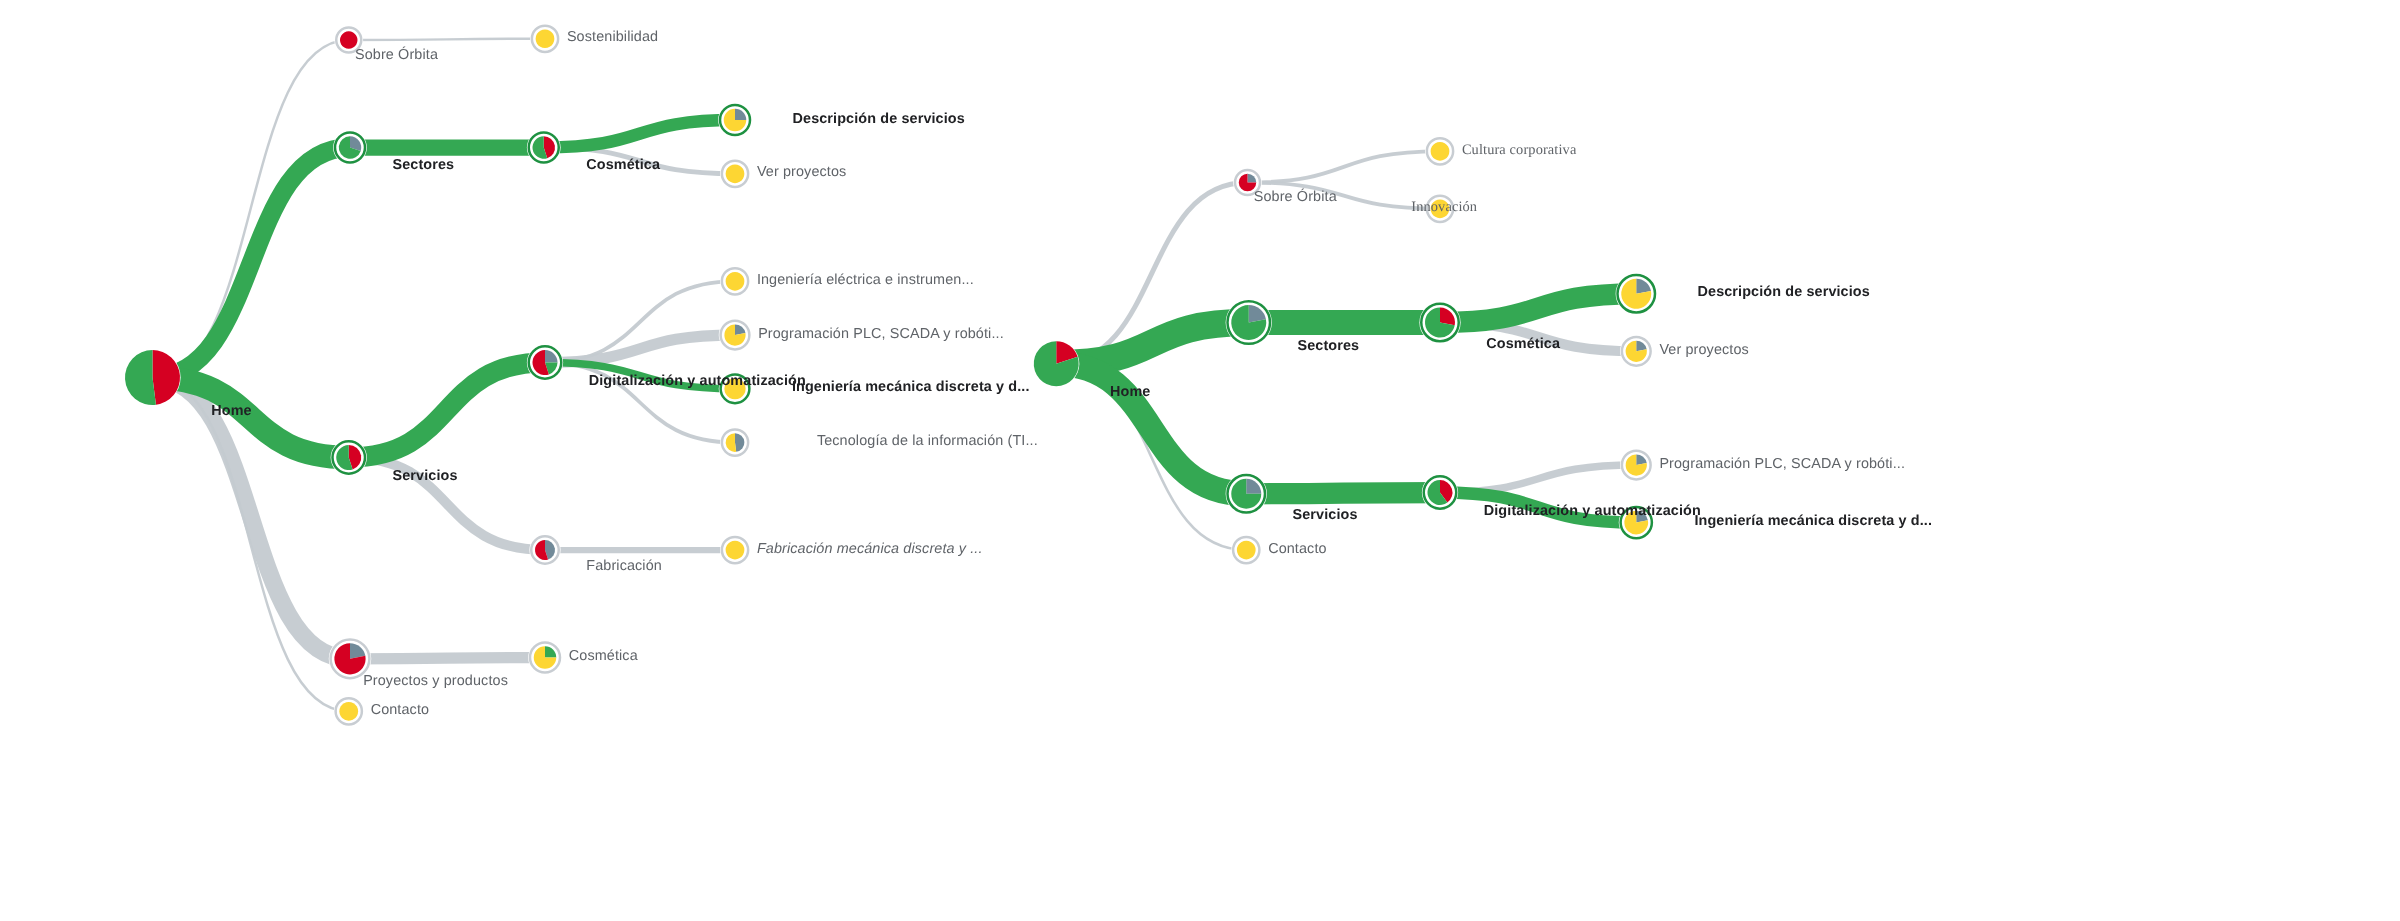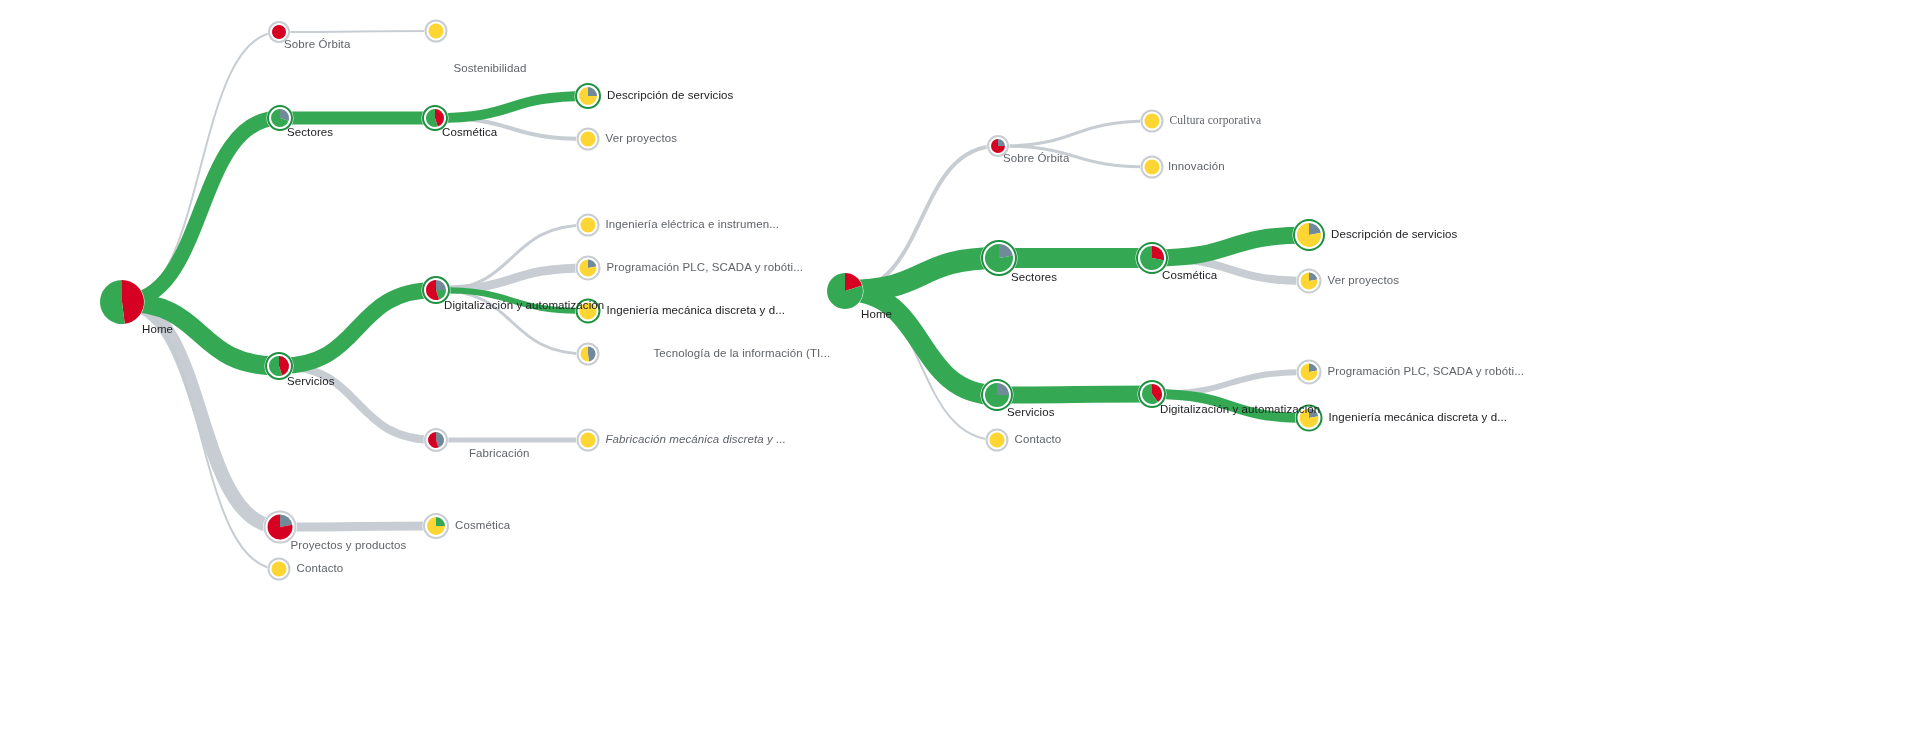--- a/index.html
+++ b/index.html
@@ -14,21 +14,22 @@
   .node-label{
     position:absolute;
     font-size:11.5px;
     color:#5f6368;
     white-space:nowrap;
     line-height:1.1;
     letter-spacing:.1px;
   }
   .node-label.bold{
     color:#202124;
-    font-weight:normal;
+    font-weight:bold;
+    margin-left:27px;
   }
 </style>
 </head>
 <body>
 
 <div id="canvas">
   <svg class="flow" id="flow-svg" viewBox="0 0 1920 737">
       <g>
         <path d="M 122 302 C 208.35000000000002 302, 192.64999999999998 32, 279 32" fill="none" stroke="#c4cad0" stroke-width="2" stroke-linecap="butt" opacity="0.95"></path>
         <path d="M 279 32 C 365.35 32, 349.65 31, 436 31" fill="none" stroke="#c4cad0" stroke-width="2" stroke-linecap="butt" opacity="0.95"></path>
@@ -242,40 +243,40 @@
         <g>
           <circle cx="997" cy="440" r="12" fill="#ffffff"></circle>
           <path d="M 997 432.5 A 7.5 7.5 0 1 1 996.99 432.5 Z" fill="#fdd633"></path>
           <circle cx="997" cy="440" r="10.5" fill="none" stroke="#c8cdd2" stroke-width="2"></circle>
         </g>
       </g>
     </svg>
   <div id="nodes-layer">
       <div class="node-label bold" style="left: 142px; top: 323px;">Home</div>
       <div class="node-label" style="left: 284px; top: 38px;">Sobre Órbita</div>
-      <div class="node-label" style="left: 453.5px; top: 24px; margin-top: 38px;">Sostenibilidad</div>
+      <div class="node-label" style="left: 453.5px; top: 24px;">Sostenibilidad</div>
       <div class="node-label bold" style="left: 287px; top: 126px;">Sectores</div>
       <div class="node-label bold" style="left: 442px; top: 126px;">Cosmética</div>
       <div class="node-label bold" style="left: 607px; top: 89px;">Descripción de servicios</div>
       <div class="node-label" style="left: 605.5px; top: 132px;">Ver proyectos</div>
       <div class="node-label bold" style="left: 287px; top: 375px;">Servicios</div>
       <div class="node-label bold" style="left: 444px; top: 299px;">Digitalización y automatización</div>
       <div class="node-label" style="left: 605.5px; top: 218px;">Ingeniería eléctrica e instrumen...</div>
       <div class="node-label" style="left: 606.5px; top: 261px;">Programación PLC, SCADA y robóti...</div>
       <div class="node-label bold" style="left: 606.5px; top: 304px;">Ingeniería mecánica discreta y d...</div>
       <div class="node-label" style="left: 605.5px; top: 347px; margin-left: 48px;">Tecnología de la información (TI...</div>
       <div class="node-label" style="left: 442px; top: 447px; margin-left: 27px;">Fabricación</div>
       <div class="node-label" style="left: 605.5px; top: 433px; font-style: italic;">Fabricación mecánica discreta y ...</div>
       <div class="node-label" style="left: 290.5px; top: 538.5px;">Proyectos y productos</div>
       <div class="node-label" style="left: 455px; top: 519px;">Cosmética</div>
       <div class="node-label" style="left: 296.5px; top: 562px;">Contacto</div>
       <div class="node-label bold" style="left: 861px; top: 308px;">Home</div>
       <div class="node-label" style="left: 1003px; top: 152px;">Sobre Órbita</div>
       <div class="node-label" style="left: 1169.5px; top: 114px; font-family: Liberation Serif, serif;">Cultura corporativa</div>
-      <div class="node-label" style="left: 1168px; top: 160px;">Innovación</div>
+      <div class="node-label" style="left: 1129px; top: 160px; font-family: Liberation Serif, serif;">Innovación</div>
       <div class="node-label bold" style="left: 1011px; top: 271px;">Sectores</div>
       <div class="node-label bold" style="left: 1162px; top: 269px;">Cosmética</div>
       <div class="node-label bold" style="left: 1331px; top: 228px;">Descripción de servicios</div>
       <div class="node-label" style="left: 1327.5px; top: 274px;">Ver proyectos</div>
       <div class="node-label bold" style="left: 1007px; top: 406px;">Servicios</div>
       <div class="node-label bold" style="left: 1160px; top: 403px;">Digitalización y automatización</div>
       <div class="node-label" style="left: 1327.5px; top: 365px;">Programación PLC, SCADA y robóti...</div>
       <div class="node-label bold" style="left: 1328.5px; top: 411px;">Ingeniería mecánica discreta y d...</div>
       <div class="node-label" style="left: 1014.5px; top: 433px;">Contacto</div>
     </div>

